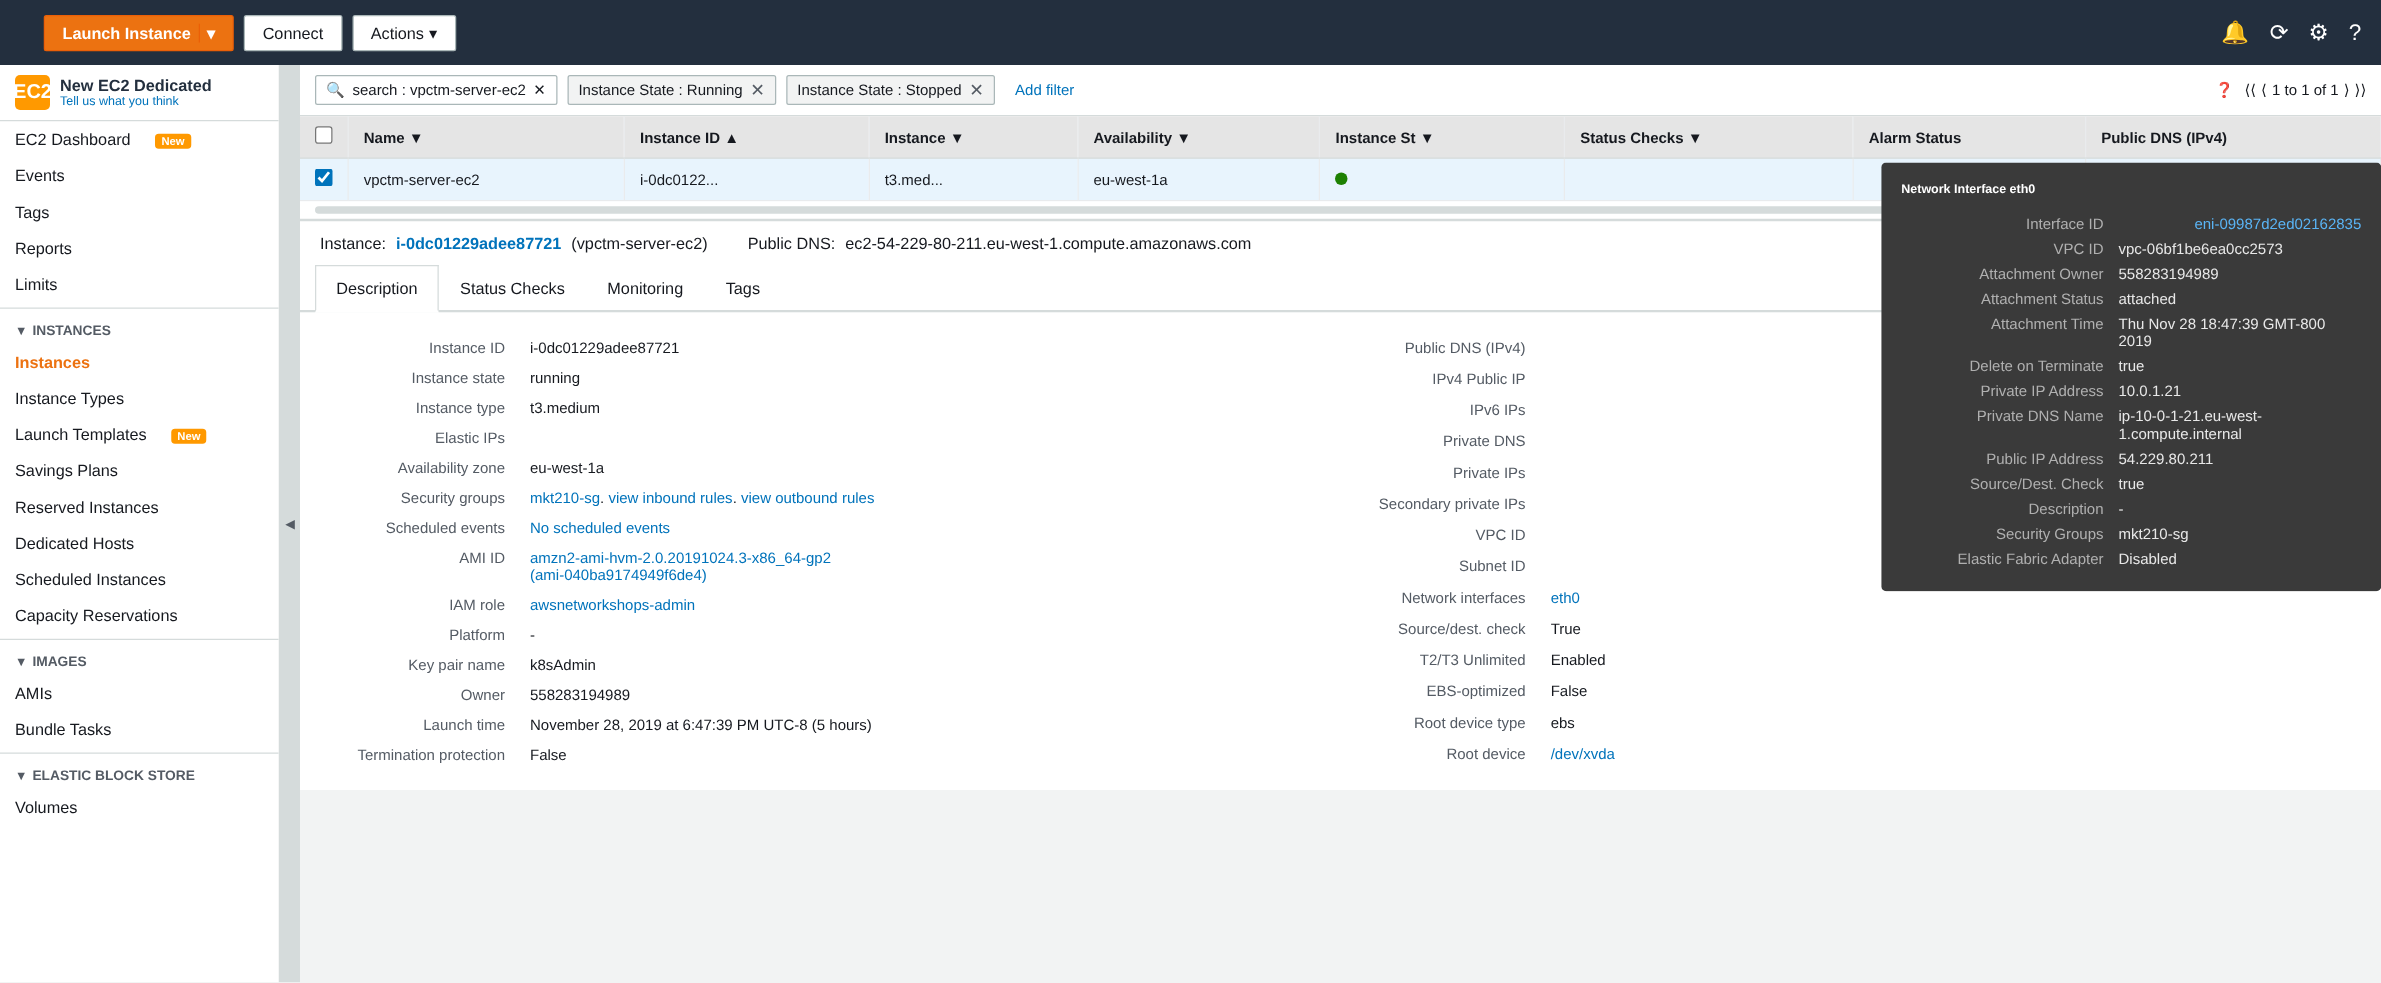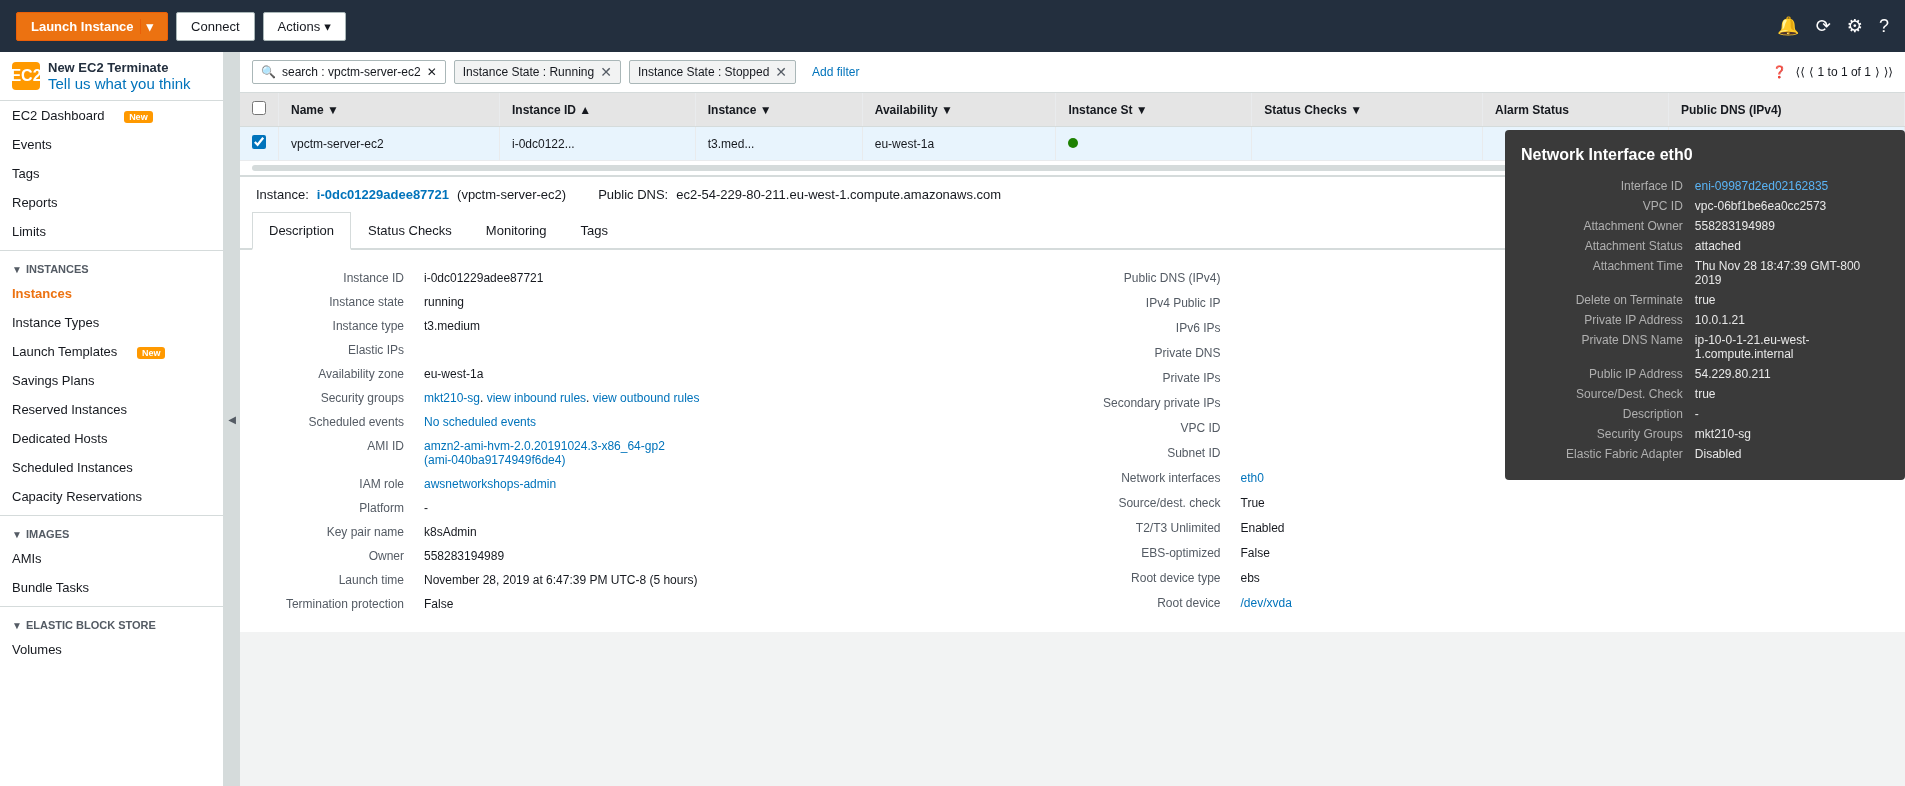--- a/index.html
+++ b/index.html
@@ -17,21 +17,21 @@
     .sidebar-section { padding: 8px 12px 4px; font-size: 11px; font-weight: bold; color: #545b64; text-transform: uppercase; display: flex; align-items: center; gap: 4px; }
     .sidebar-section .arrow { font-size: 10px; }
     .sidebar-divider { height: 1px; background: #d5dbdb; margin: 4px 0; }
     .badge-new { background: #ff9900; color: #fff; font-size: 9px; padding: 1px 5px; border-radius: 3px; margin-left: 16px; font-weight: bold; }
     .collapse-btn { width: 16px; background: #d5dbdb; border: none; cursor: pointer; display: flex; align-items: center; justify-content: center; font-size: 10px; color: #545b64; flex-shrink: 0; }
 
     
     .content { flex: 1; overflow: auto; display: flex; flex-direction: column; }
 
     
-    .toolbar { display: flex; align-items: center; gap: 8px; padding: 8px 12px; background: #fff; border-bottom: 1px solid #d5dbdb; flex-shrink: 0; }
+    .toolbar { display: flex; align-items: center; gap: 8px; padding: 8px 12px; background: #fff; border-bottom: 1px solid #d5dbdb; flex-shrink: 0; margin-left: 19px; }
     .btn-primary { background: #ec7211; color: #fff; border: 1px solid #eb5f07; padding: 6px 14px; border-radius: 2px; cursor: pointer; font-size: 13px; font-weight: bold; display: flex; align-items: center; gap: 4px; }
     .btn-primary .dropdown-arrow { border-left: 1px solid #eb5f07; padding-left: 6px; margin-left: 2px; }
     .btn-secondary { background: #fff; color: #16191f; border: 1px solid #aab7b8; padding: 6px 14px; border-radius: 2px; cursor: pointer; font-size: 13px; display: flex; align-items: center; gap: 4px; }
 
     
     .filter-bar { display: flex; align-items: center; gap: 8px; padding: 8px 12px; background: #fff; border-bottom: 1px solid #d5dbdb; flex-shrink: 0; }
     .filter-search { display: flex; align-items: center; background: #fff; border: 1px solid #aab7b8; border-radius: 2px; padding: 4px 8px; gap: 6px; font-size: 12px; }
     .filter-tag { display: flex; align-items: center; background: #f2f3f3; border: 1px solid #aab7b8; border-radius: 2px; padding: 3px 8px; font-size: 12px; gap: 6px; }
     .filter-tag .close { cursor: pointer; color: #545b64; font-size: 14px; }
     .add-filter { color: #0073bb; cursor: pointer; font-size: 12px; padding: 4px 8px; }
@@ -55,39 +55,39 @@
     .tabs { display: flex; border-bottom: 2px solid #d5dbdb; background: #fff; padding: 0 12px; }
     .tab { padding: 10px 16px; cursor: pointer; font-size: 13px; color: #16191f; border: 1px solid transparent; margin-bottom: -2px; }
     .tab.active { border: 1px solid #d5dbdb; border-bottom: 2px solid #fff; background: #fff; color: #16191f; font-weight: normal; }
 
     
     .detail-content { background: #fff; padding: 16px; display: grid; grid-template-columns: 1fr 1fr; gap: 0; }
     .detail-table { width: 100%; border-collapse: collapse; }
     .detail-table tr td { padding: 5px 8px; font-size: 12px; vertical-align: top; }
     .detail-table tr td:first-child { text-align: right; color: #545b64; width: 160px; padding-right: 12px; }
     .detail-table tr td:last-child { color: #16191f; }
-    .link { color: #0073bb; cursor: pointer; text-decoration: none; }
+    .link { color: #0073bb; cursor: pointer; text-decoration: none; text-align: right; }
 
     
     .tooltip-overlay { position: fixed; top: 130px; right: 0; width: 400px; background: #3a3a3a; color: #e8e8e8; border-radius: 4px; padding: 16px; font-size: 12px; z-index: 100; }
-    .tooltip-title { font-size: 16px; font-weight: bold; color: #fff; margin-bottom: 12px; }
+    .tooltip-title { font-size: 10px; font-weight: bold; color: #fff; margin-bottom: 12px; }
     .tooltip-row { display: flex; justify-content: space-between; padding: 3px 0; }
     .tooltip-label { color: #b0b0b0; text-align: right; flex: 1; padding-right: 12px; }
     .tooltip-value { color: #e8e8e8; flex: 1.2; }
     .tooltip-value.link { color: #5ab4f5; }
 
     
     .top-right-icons { margin-left: auto; display: flex; align-items: center; gap: 16px; }
     .top-icon { color: #fff; font-size: 18px; cursor: pointer; }
 
     
     .ec2-logo { display: flex; align-items: center; gap: 8px; padding: 8px 12px; border-bottom: 1px solid #d5dbdb; }
     .ec2-logo-icon { width: 28px; height: 28px; background: #ff9900; border-radius: 4px; display: flex; align-items: center; justify-content: center; color: #fff; font-size: 16px; font-weight: bold; }
     .ec2-logo-text { font-size: 13px; font-weight: bold; color: #232f3e; }
-    .ec2-experience-text { color: #0073bb; font-size: 15px; cursor: pointer; }
+    .ec2-experience-text { color: #0073bb; font-size: 10px; cursor: pointer; }
   </style>
 </head>
 <body>
 
 <div class="app">
 
   <div class="top-bar">
     <div class="toolbar" style="background:transparent; border:none; padding:0; gap:8px;">
       <button class="btn-primary">
         <span>Launch Instance</span>
@@ -108,21 +108,21 @@
       <span class="top-icon">?</span>
     </div>
   </div>
 
   <div class="main-area">
 
     <div class="sidebar">
       <div class="ec2-logo">
         <div class="ec2-logo-icon">EC2</div>
         <div>
-          <div class="ec2-logo-text">New EC2 Terminate</div>
+          <div class="ec2-logo-text">New EC2 Dedicated</div>
           <div class="ec2-experience-text">Tell us what you think</div>
         </div>
       </div>
       <div class="sidebar-item">EC2 Dashboard <span class="badge-new">New</span></div>
       <div class="sidebar-item">Events</div>
       <div class="sidebar-item">Tags</div>
       <div class="sidebar-item">Reports</div>
       <div class="sidebar-item">Limits</div>
       <div class="sidebar-divider"></div>
       <div class="sidebar-section">

